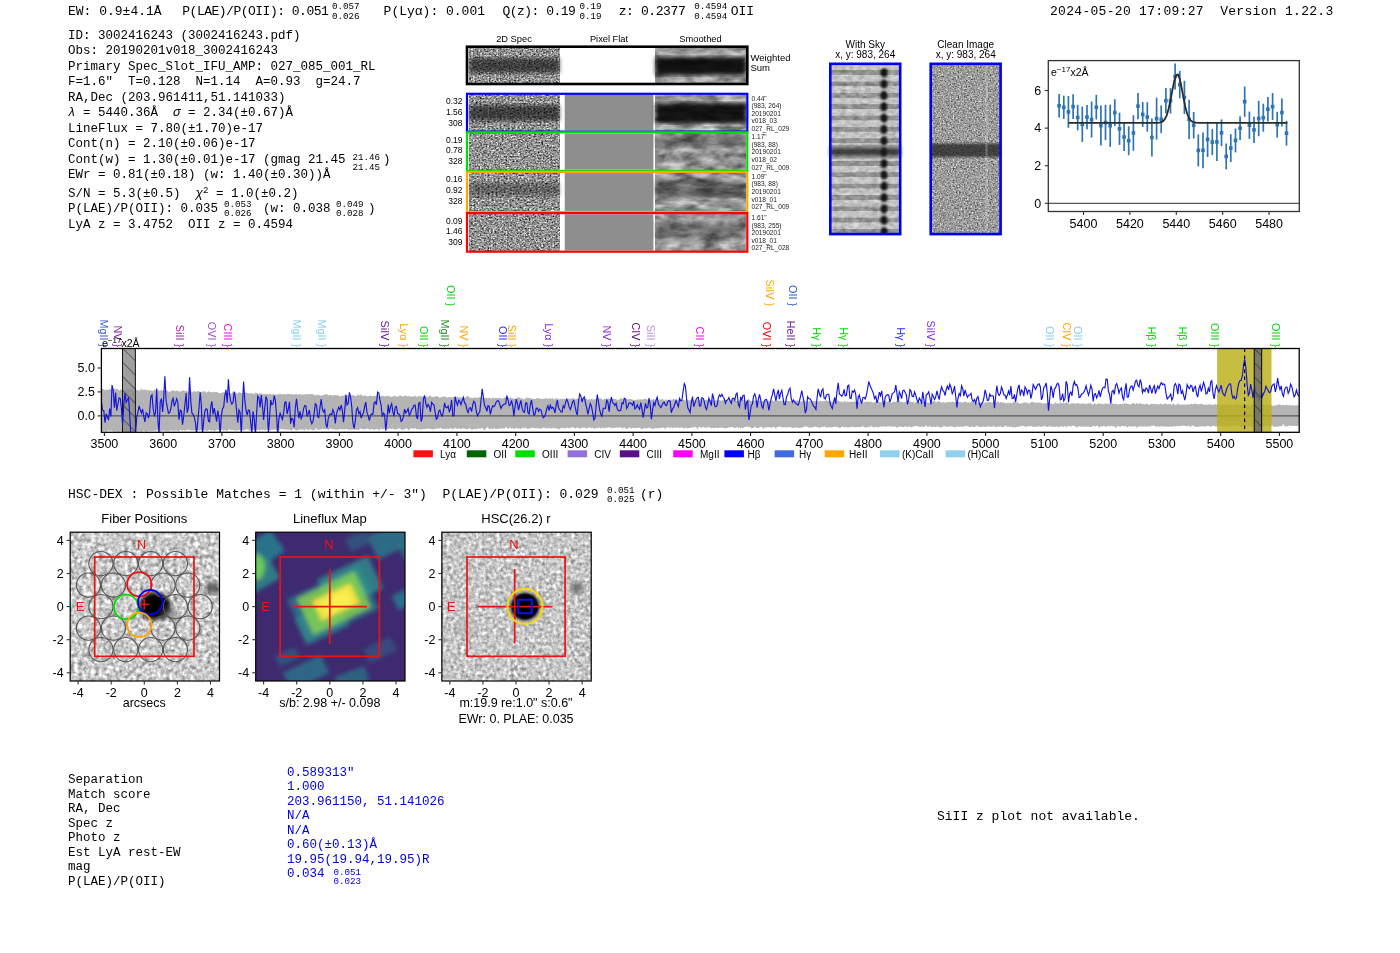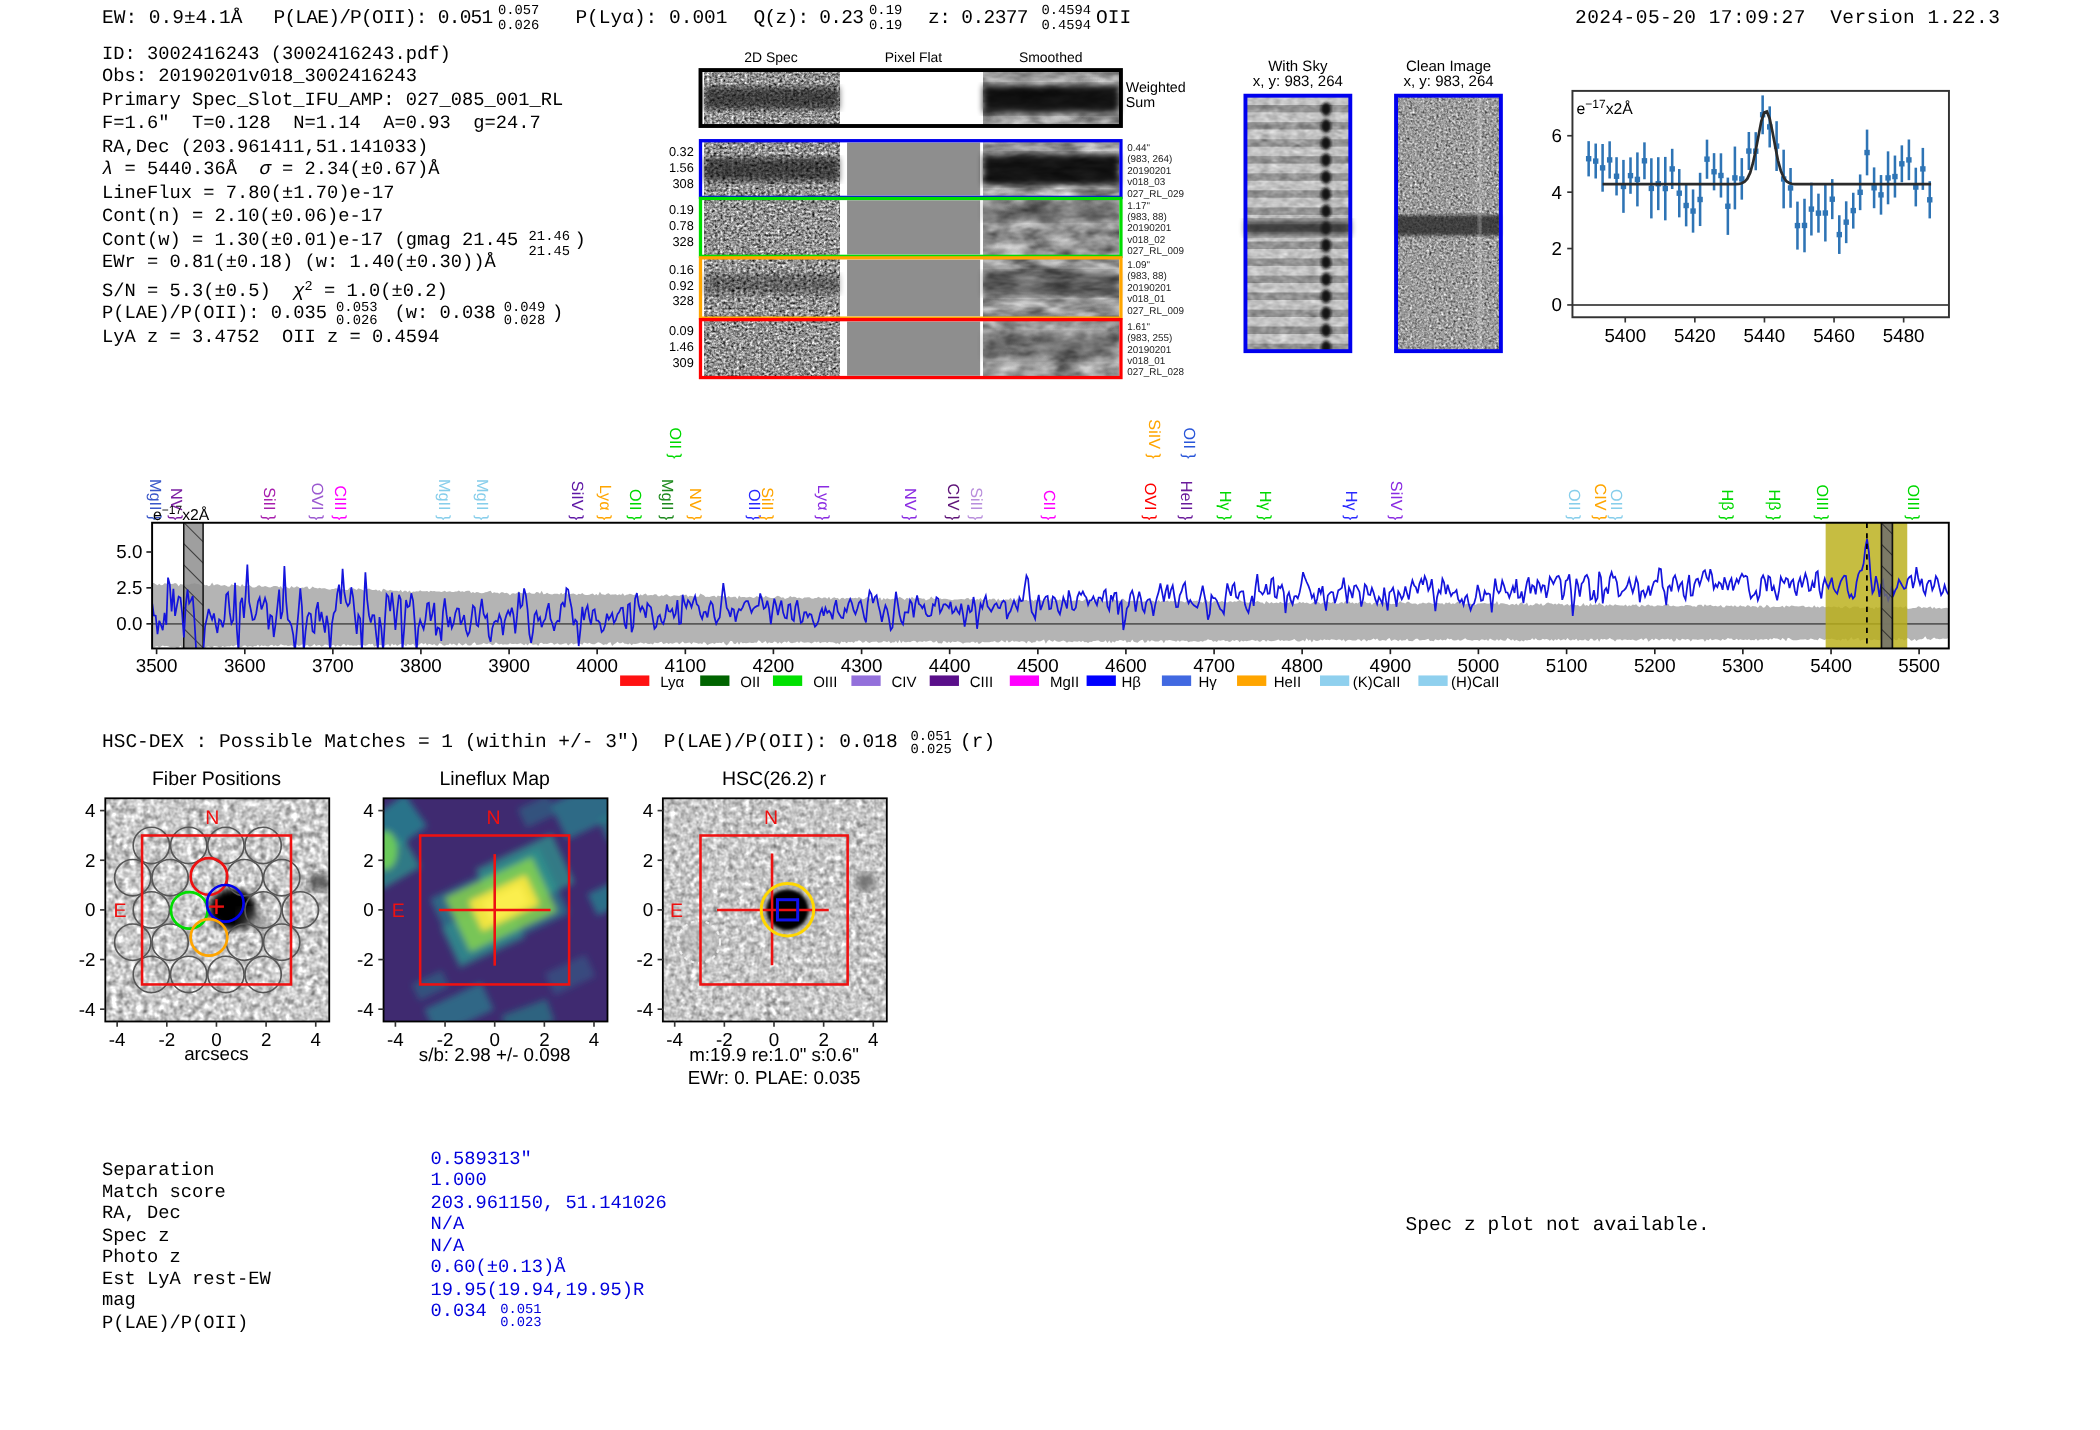--- a/index.html
+++ b/index.html
@@ -623,29 +623,29 @@
     <line x1="438.4" y1="540.4" x2="441.9" y2="540.4" stroke="#333" stroke-width="1.1"></line>
     <text x="435.4" y="544.7" font-size="12.5" fill="#000" text-anchor="end" font-family="&quot;Liberation Sans&quot;, sans-serif">4</text>
     <text x="516.0" y="523.0" font-size="13" fill="#000" text-anchor="middle" font-family="&quot;Liberation Sans&quot;, sans-serif">HSC(26.2) r</text>
     <text x="516.0" y="707.0" font-size="12.5" fill="#000" text-anchor="middle" font-family="&quot;Liberation Sans&quot;, sans-serif">m:19.9  re:1.0"  s:0.6"</text>
     <text x="516.0" y="722.5" font-size="12.5" fill="#000" text-anchor="middle" font-family="&quot;Liberation Sans&quot;, sans-serif">EWr: 0. PLAE: 0.035</text>
 </svg>
 <div style="position:absolute;left:68px;top:4px;font-family:&quot;Liberation Mono&quot;, monospace;font-size:13px;color:#000;white-space:pre;">EW: 0.9±4.1Å</div>
 <div style="position:absolute;left:182.3px;top:4px;font-family:&quot;Liberation Mono&quot;, monospace;font-size:13px;letter-spacing:-0.5px;color:#000;white-space:pre">P(LAE)/P(OII): 0.051</div>
 <div style="position:absolute;left:332px;top:2px;font-family:&quot;Liberation Mono&quot;, monospace;font-size:9.2px;line-height:9.799999999999999px;color:#000;white-space:pre;">0.057<br>0.026</div>
 <div style="position:absolute;left:383.6px;top:4px;font-family:&quot;Liberation Mono&quot;, monospace;font-size:13px;color:#000;white-space:pre;">P(Lyα): 0.001</div>
-<div style="position:absolute;left:502.4px;top:4px;font-family:&quot;Liberation Mono&quot;, monospace;font-size:13px;letter-spacing:-0.5px;color:#000;white-space:pre">Q(z): 0.23</div>
+<div style="position:absolute;left:502.4px;top:4px;font-family:&quot;Liberation Mono&quot;, monospace;font-size:13px;letter-spacing:-0.5px;color:#000;white-space:pre">Q(z): 0.19</div>
 <div style="position:absolute;left:579.4px;top:2px;font-family:&quot;Liberation Mono&quot;, monospace;font-size:9.2px;line-height:9.799999999999999px;color:#000;white-space:pre;">0.19<br>0.19</div>
 <div style="position:absolute;left:618.7px;top:4px;font-family:&quot;Liberation Mono&quot;, monospace;font-size:13px;letter-spacing:-0.4px;color:#000;white-space:pre">z: 0.2377</div>
 <div style="position:absolute;left:694.3px;top:2px;font-family:&quot;Liberation Mono&quot;, monospace;font-size:9.2px;line-height:9.799999999999999px;color:#000;white-space:pre;">0.4594<br>0.4594</div>
 <div style="position:absolute;left:730.7px;top:4px;font-family:&quot;Liberation Mono&quot;, monospace;font-size:13px;color:#000;white-space:pre;">OII</div>
 <div style="position:absolute;left:1050px;top:4px;font-family:&quot;Liberation Mono&quot;, monospace;font-size:13px;letter-spacing:0.3px;color:#000;white-space:pre">2024-05-20 17:09:27  Version 1.22.3</div>
 <div style="position:absolute;left:68px;top:28.5px;font-family:&quot;Liberation Mono&quot;, monospace;font-size:12.5px;line-height:15.5px;color:#000;white-space:pre">ID: 3002416243 (3002416243.pdf)<br>Obs: 20190201v018_3002416243<br>Primary Spec_Slot_IFU_AMP: 027_085_001_RL<br>F=1.6"  T=0.128  N=1.14  A=0.93  g=24.7<br>RA,Dec (203.961411,51.141033)<br><i>λ</i> = 5440.36Å  <i>σ</i> = 2.34(±0.67)Å<br>LineFlux = 7.80(±1.70)e-17<br>Cont(n) = 2.10(±0.06)e-17<br>Cont(w) = 1.30(±0.01)e-17 (gmag 21.45     )<br>EWr = 0.81(±0.18) (w: 1.40(±0.30))Å<br>S/N = 5.3(±0.5)  <i>χ</i><span style="font-size:9px;vertical-align:4px">2</span> = 1.0(±0.2)<br>P(LAE)/P(OII): 0.035      (w: 0.038     )<br>LyA z = 3.4752  OII z = 0.4594</div>
 <div style="position:absolute;left:352.39212499999996px;top:153.0px;font-family:&quot;Liberation Mono&quot;, monospace;font-size:9.2px;line-height:9.799999999999999px;color:#000;white-space:pre;">21.46<br>21.45</div>
 <div style="position:absolute;left:224.078px;top:199.5px;font-family:&quot;Liberation Mono&quot;, monospace;font-size:9.2px;line-height:9.799999999999999px;color:#000;white-space:pre;">0.053<br>0.026</div>
 <div style="position:absolute;left:335.883875px;top:199.5px;font-family:&quot;Liberation Mono&quot;, monospace;font-size:9.2px;line-height:9.799999999999999px;color:#000;white-space:pre;">0.049<br>0.028</div>
-<div style="position:absolute;left:68px;top:487px;font-family:&quot;Liberation Mono&quot;, monospace;font-size:13px;color:#000;white-space:pre;">HSC-DEX : Possible Matches = 1 (within +/- 3")  P(LAE)/P(OII): 0.018</div>
+<div style="position:absolute;left:68px;top:487px;font-family:&quot;Liberation Mono&quot;, monospace;font-size:13px;color:#000;white-space:pre;">HSC-DEX : Possible Matches = 1 (within +/- 3")  P(LAE)/P(OII): 0.029</div>
 <div style="position:absolute;left:607px;top:485.5px;font-family:&quot;Liberation Mono&quot;, monospace;font-size:9.2px;line-height:9.799999999999999px;color:#000;white-space:pre;">0.051<br>0.025</div>
 <div style="position:absolute;left:640px;top:487px;font-family:&quot;Liberation Mono&quot;, monospace;font-size:13px;color:#000;white-space:pre;">(r)</div>
 <div style="position:absolute;left:68px;top:773px;font-family:&quot;Liberation Mono&quot;, monospace;font-size:12.5px;line-height:14.5px;color:#000;white-space:pre">Separation<br>Match score<br>RA, Dec<br>Spec z<br>Photo z<br>Est LyA rest-EW<br>mag<br>P(LAE)/P(OII)</div>
 <div style="position:absolute;left:287px;top:765.5px;font-family:&quot;Liberation Mono&quot;, monospace;font-size:12.5px;line-height:14.5px;color:#0000dd;white-space:pre">0.589313"<br>1.000<br>203.961150, 51.141026<br>N/A<br>N/A<br>0.60(±0.13)Å<br>19.95(19.94,19.95)R<br>0.034</div>
 <div style="position:absolute;left:333.52325px;top:867.5px;font-family:&quot;Liberation Mono&quot;, monospace;font-size:9.2px;line-height:9.799999999999999px;color:#0000dd;white-space:pre;">0.051<br>0.023</div>
-<div style="position:absolute;left:937px;top:809px;font-family:&quot;Liberation Mono&quot;, monospace;font-size:13px;color:#000;white-space:pre;">Spec z plot not available.</div>
+<div style="position:absolute;left:937px;top:809px;font-family:&quot;Liberation Mono&quot;, monospace;font-size:13px;color:#000;white-space:pre;">SiII z plot not available.</div>
 
 </body></html>

